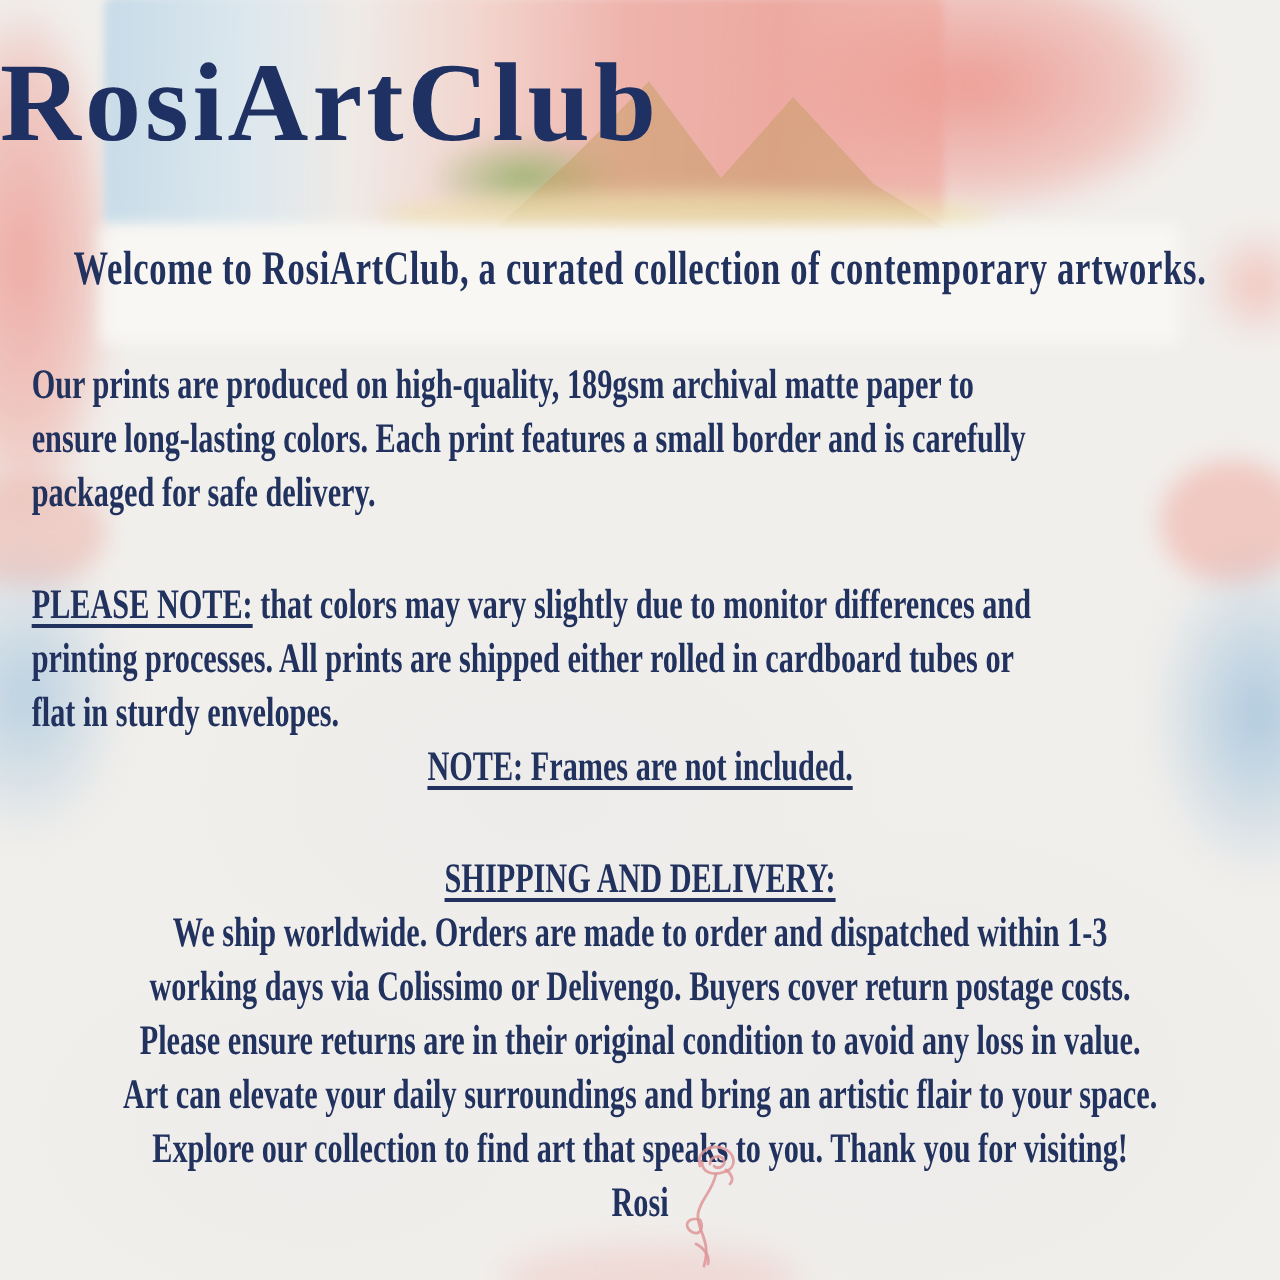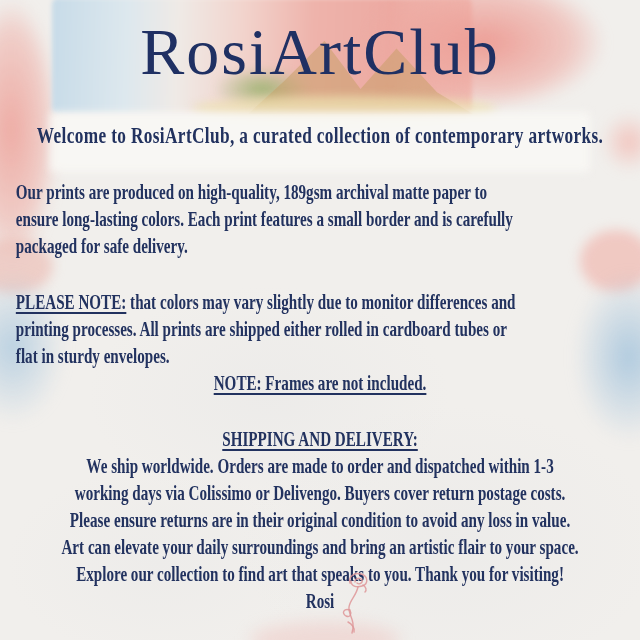--- a/index.html
+++ b/index.html
@@ -40,21 +40,21 @@
     background:rgba(235,178,170,0.55);filter:blur(6px);}
   .wash-blue-right{left:558px;top:248px;width:142px;height:218px;border-radius:50%;
     background:radial-gradient(closest-side, rgba(168,198,221,0.9), transparent 78%);filter:blur(7px);}
   .wash-pink-right-mid{left:580px;top:230px;width:72px;height:62px;border-radius:50%;
     background:rgba(240,175,167,0.6);filter:blur(6px);}
   .wash-pink-bottom{left:250px;top:622px;width:150px;height:36px;border-radius:50%;
     background:rgba(238,188,182,0.4);filter:blur(8px);}
 
   .title{
     position:absolute;left:0;top:4px;width:640px;margin:0;
-    text-align:center;font-size:66px;line-height:96px;font-weight:400;
+    font-size:56px;line-height:96px;font-weight:700;
     letter-spacing:2px;color:#1f3063;z-index:3;
   }
   .content{
     position:absolute;left:0;top:121px;width:889px;
     transform:scaleX(0.72);transform-origin:top left;z-index:3;
   }
   .content p{margin:0;white-space:pre-line;font-weight:bold;color:#22325f;}
   .welcome{font-size:24px;line-height:28px;text-align:center;letter-spacing:0.5px;}
   .para{font-size:21px;line-height:27px;padding-left:22px;padding-right:60px;text-align:left;}
   .para-production{margin-top:30px !important;}

